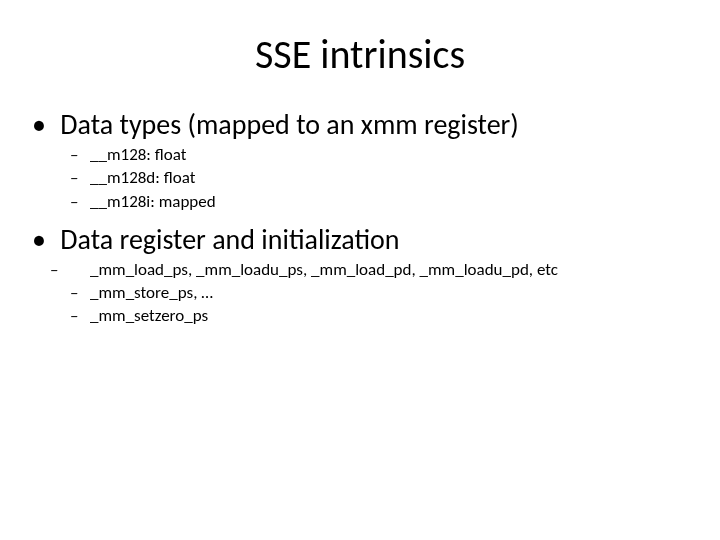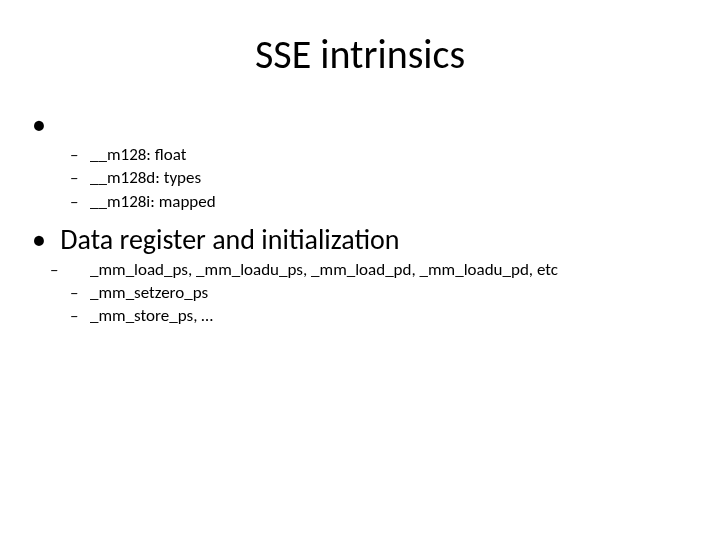--- a/index.html
+++ b/index.html
@@ -66,31 +66,32 @@
 </head>
 <body>
 
 <div class="slide">
 
   <div class="title">SSE intrinsics</div>
 
   <ul class="lvl1">
 
     <li>
+      <span>Data types (mapped to an xmm register)</span>
       <ul class="lvl2">
         <li><span class="dash">–</span><span class="txt">__m128: float</span></li>
-        <li><span class="dash">–</span><span class="txt">__m128d: types</span></li>
+        <li><span class="dash">–</span><span class="txt">__m128d: float</span></li>
         <li><span class="dash">–</span><span class="txt">__m128i: mapped</span></li>
       </ul>
     </li>
 
     <li>
       <span>Data register and initialization</span>
       <ul class="lvl2">
         <li class="wrap"><span class="dash">–</span><span class="txt">_mm_load_ps, _mm_loadu_ps, _mm_load_pd, _mm_loadu_pd, etc</span></li>
+        <li><span class="dash">–</span><span class="txt">_mm_store_ps, …</span></li>
         <li><span class="dash">–</span><span class="txt">_mm_setzero_ps</span></li>
-        <li><span class="dash">–</span><span class="txt">_mm_store_ps, …</span></li>
       </ul>
     </li>
 
   </ul>
 
 </div>
 
 </body></html>

